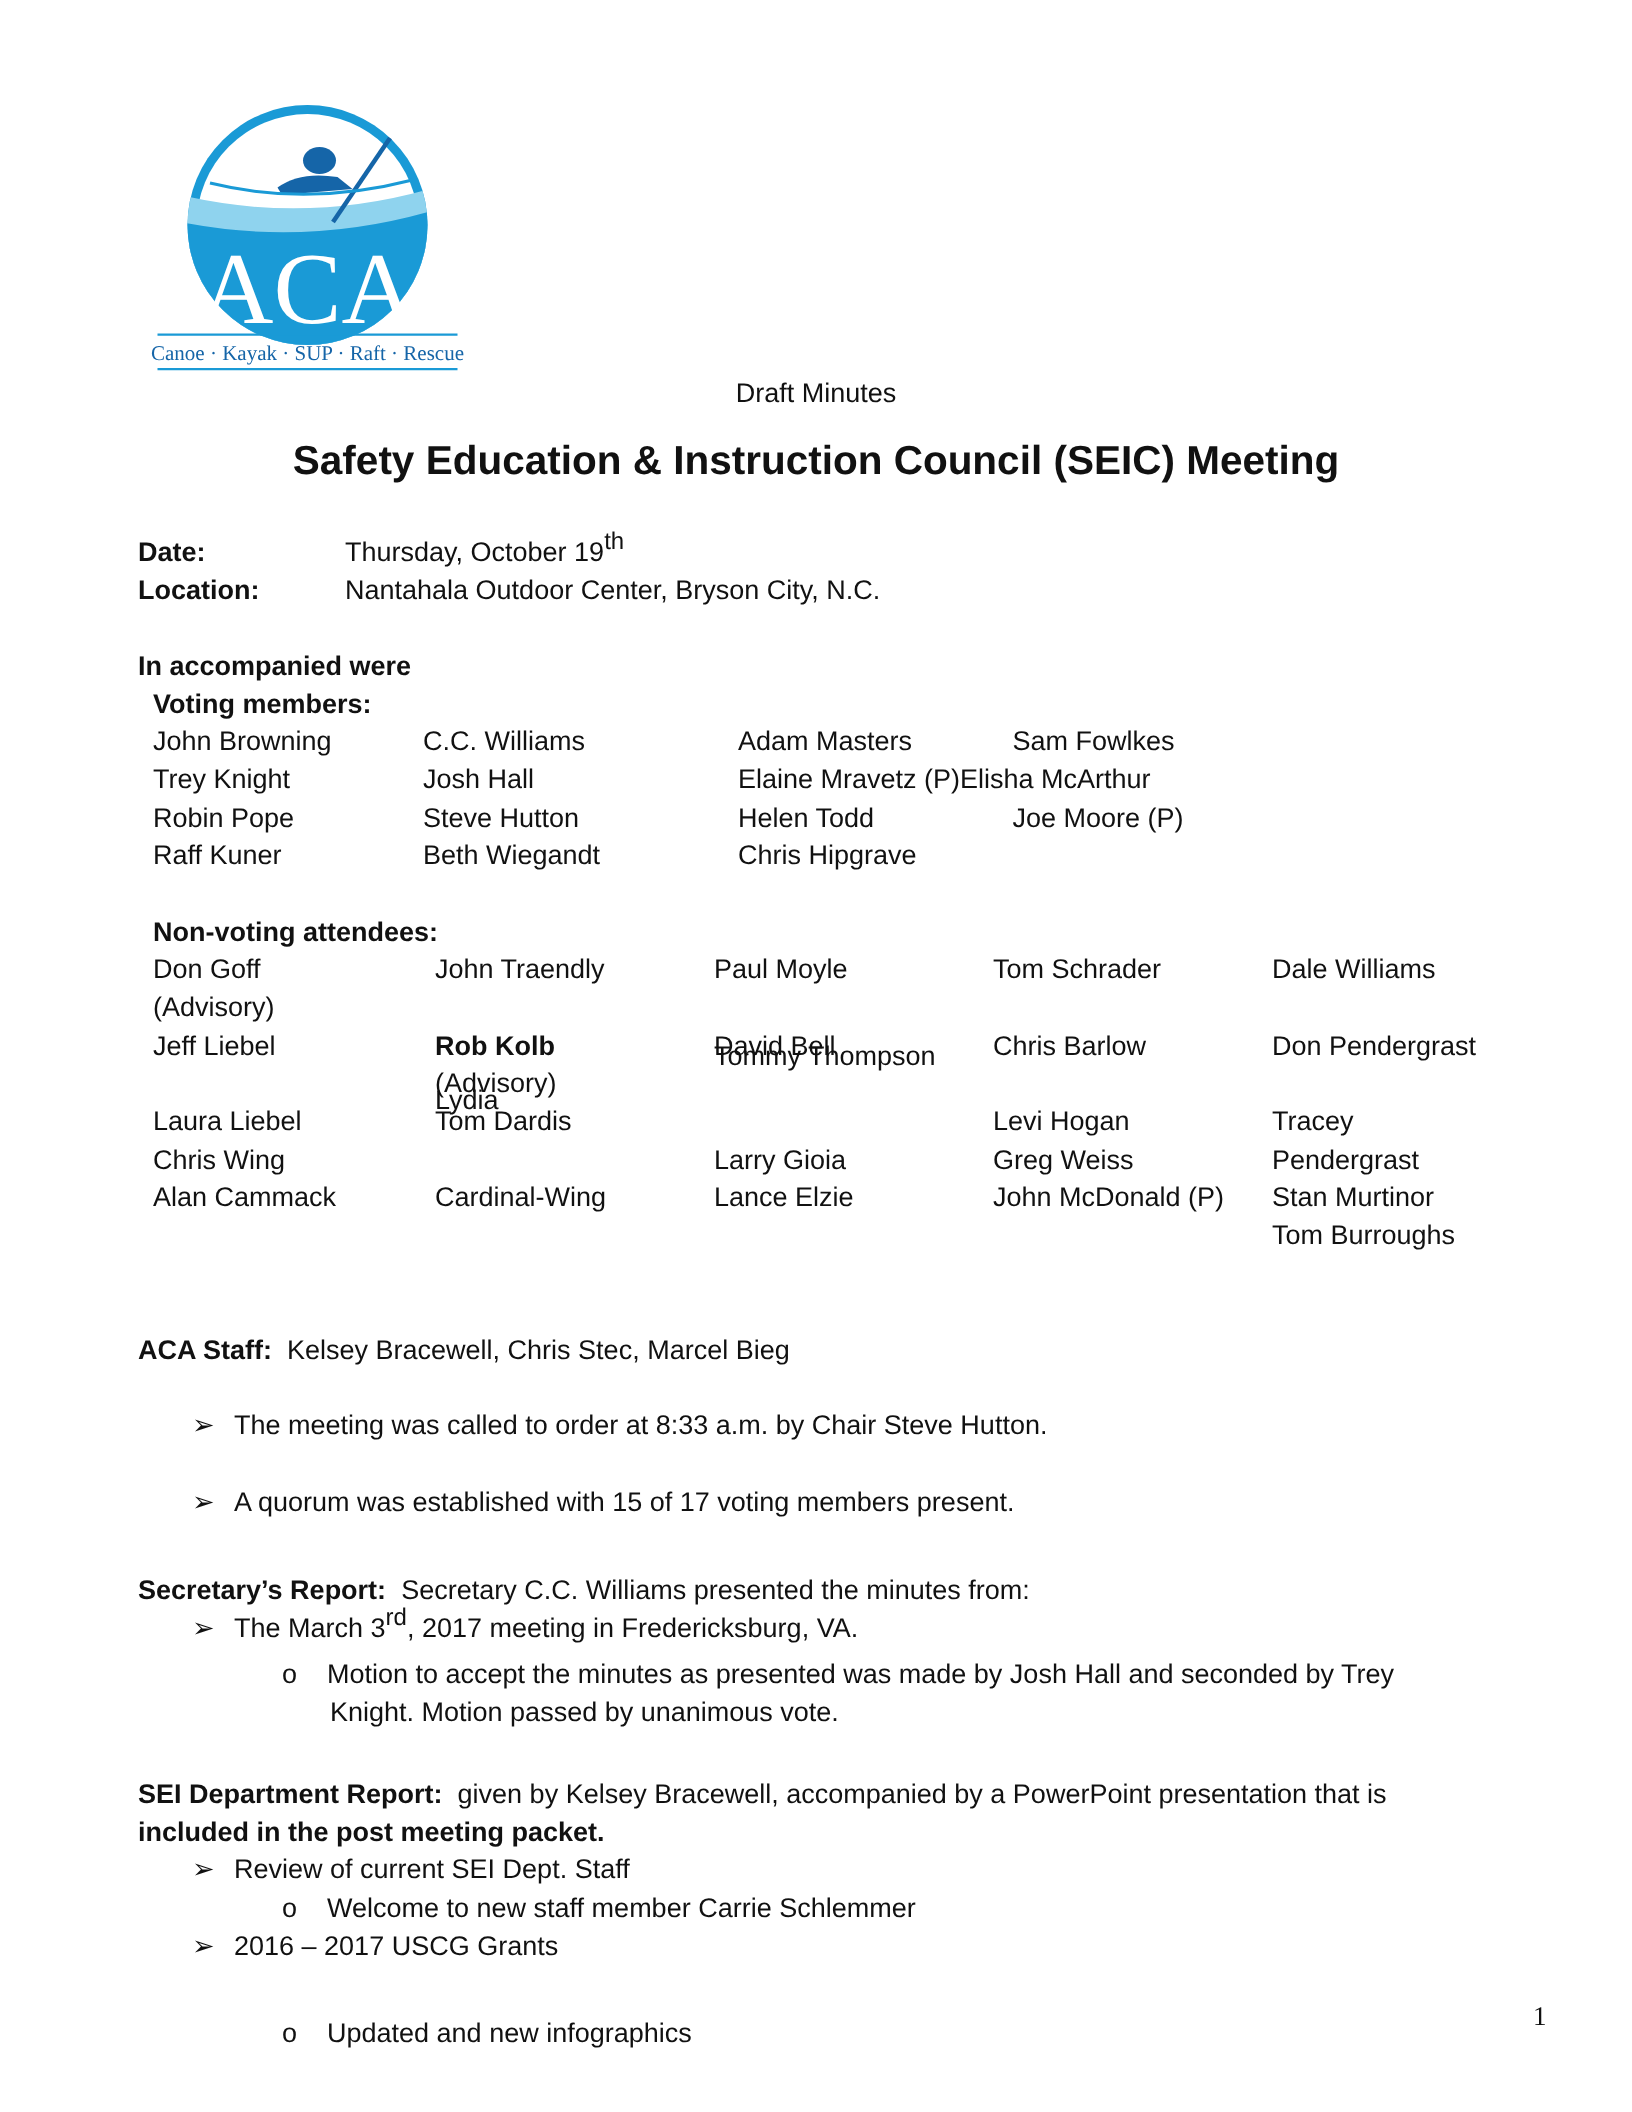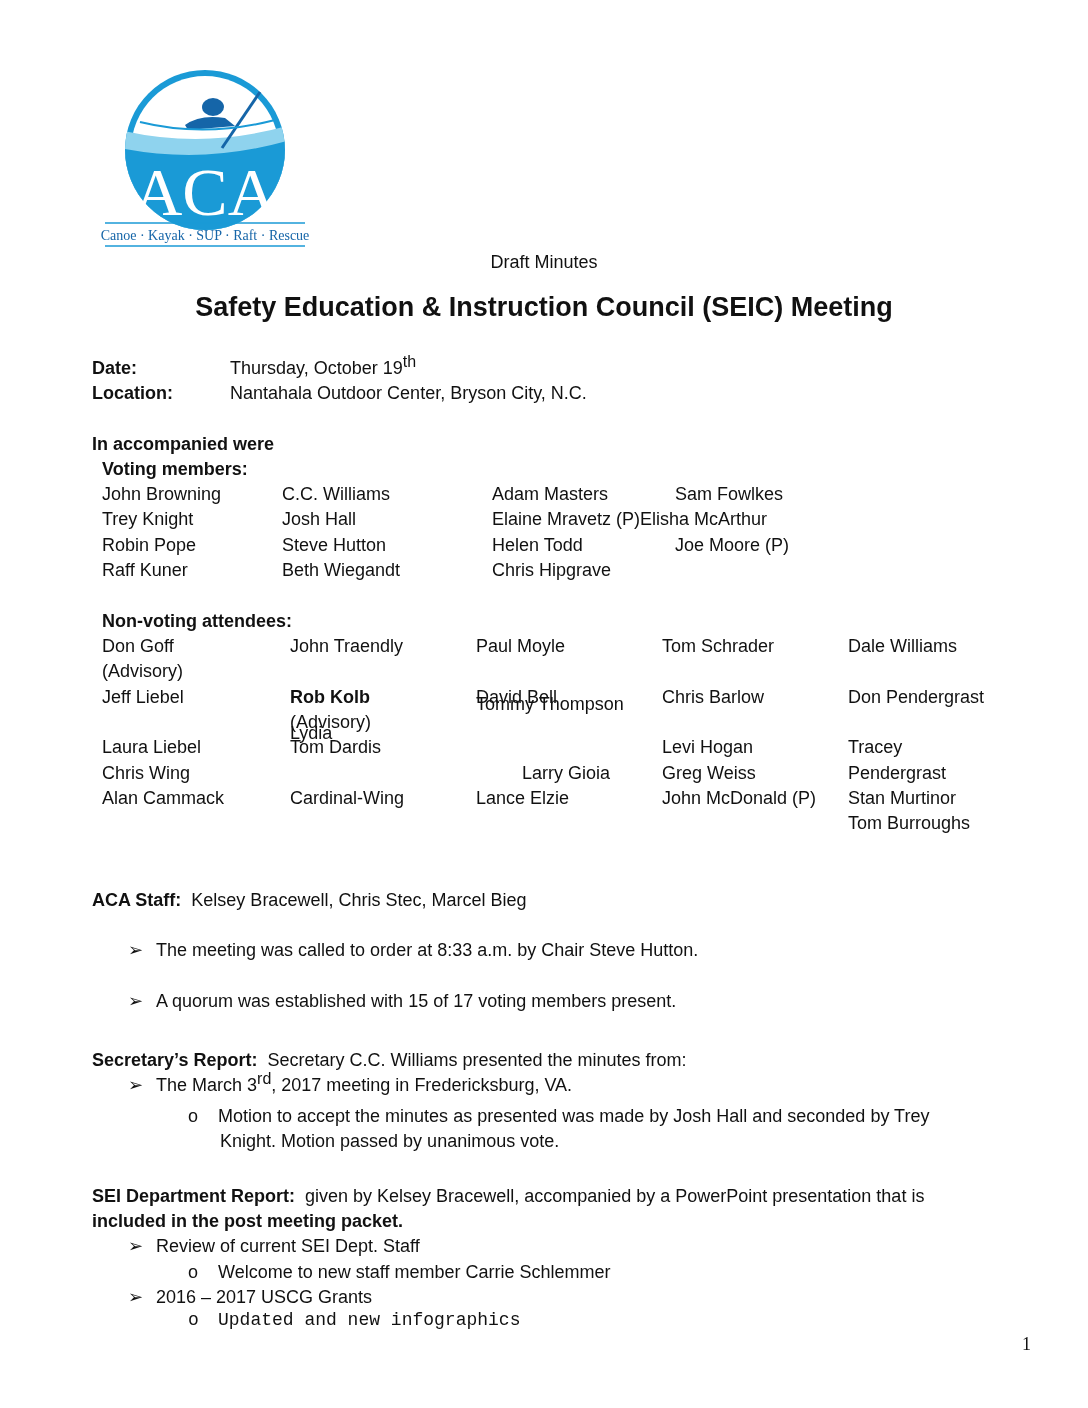--- a/index.html
+++ b/index.html
@@ -85,21 +85,21 @@
     <div class="abs t" style="left: 662px; top: 684.6px;">Chris Barlow</div>
     <div class="abs t" style="left: 848px; top: 684.6px;">Don Pendergrast</div>
     <div class="abs t" style="left: 290px; top: 709.9px;">(Advisory)</div>
     <div class="abs t" style="left: 102px; top: 735.2px;">Laura Liebel</div>
     <div class="abs t" style="left: 290px; top: 735.2px;">Tom Dardis</div>
     <div class="abs t" style="left: 476px; top: 692px;">Tommy Thompson</div>
     <div class="abs t" style="left: 662px; top: 735.2px;">Levi Hogan</div>
     <div class="abs t" style="left: 848px; top: 735.2px;">Tracey</div>
     <div class="abs t" style="left: 102px; top: 760.5px;">Chris Wing</div>
     <div class="abs t" style="left: 290px; top: 721px; text-align: center;">Lydia</div>
-    <div class="abs t" style="left: 476px; top: 760.5px; margin-left: 46px;">Larry Gioia</div>
+    <div class="abs t" style="left: 476px; top: 760.5px;">Larry Gioia</div>
     <div class="abs t" style="left: 662px; top: 760.5px;">Greg Weiss</div>
     <div class="abs t" style="left: 848px; top: 760.5px;">Pendergrast</div>
     <div class="abs t" style="left: 102px; top: 785.8px;">Alan Cammack</div>
     <div class="abs t" style="left: 290px; top: 785.8px;">Cardinal-Wing</div>
     <div class="abs t" style="left: 476px; top: 785.8px;">Lance Elzie</div>
     <div class="abs t" style="left: 662px; top: 785.8px;">John McDonald (P)</div>
     <div class="abs t" style="left: 848px; top: 785.8px;">Stan Murtinor</div>
     <div class="abs t" style="left: 848px; top: 811.1px;">Tom Burroughs</div>
   </div>
 
@@ -134,17 +134,17 @@
 <div class="abs t" style="left:92px;top:1209px;font-weight:bold;">included in the post meeting packet.</div>
 <div class="abs t" style="left:128px;top:1234px;">
   <span class="bullet">➢</span><span>Review of current SEI Dept. Staff</span>
 </div>
 <div class="abs t" style="left:188px;top:1260px;">
   <span class="obullet">o</span><span>Welcome to new staff member Carrie Schlemmer</span>
 </div>
 <div class="abs t" style="left:128px;top:1285px;">
   <span class="bullet">➢</span><span>2016 – 2017 USCG Grants</span>
 </div>
-<div class="abs t" style="left:188px;top:1308px;font-family:Liberation Mono, monospace;">
+<div class="abs t" style="left:188px;top:1343px;">
   <span class="obullet">o</span><span>Updated and new infographics</span>
 </div>
 
 <div id="pagenum" class="abs">1</div>
 
 </body></html>

